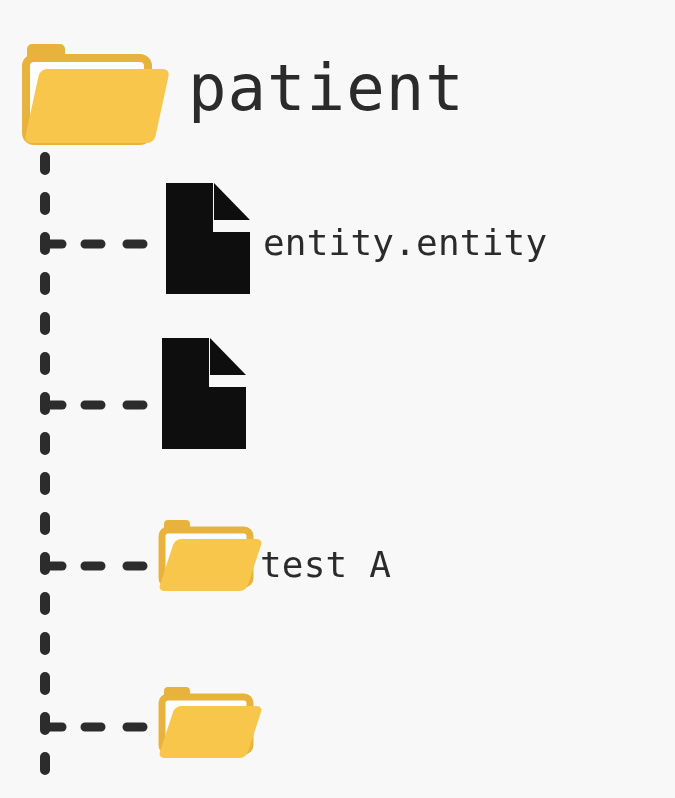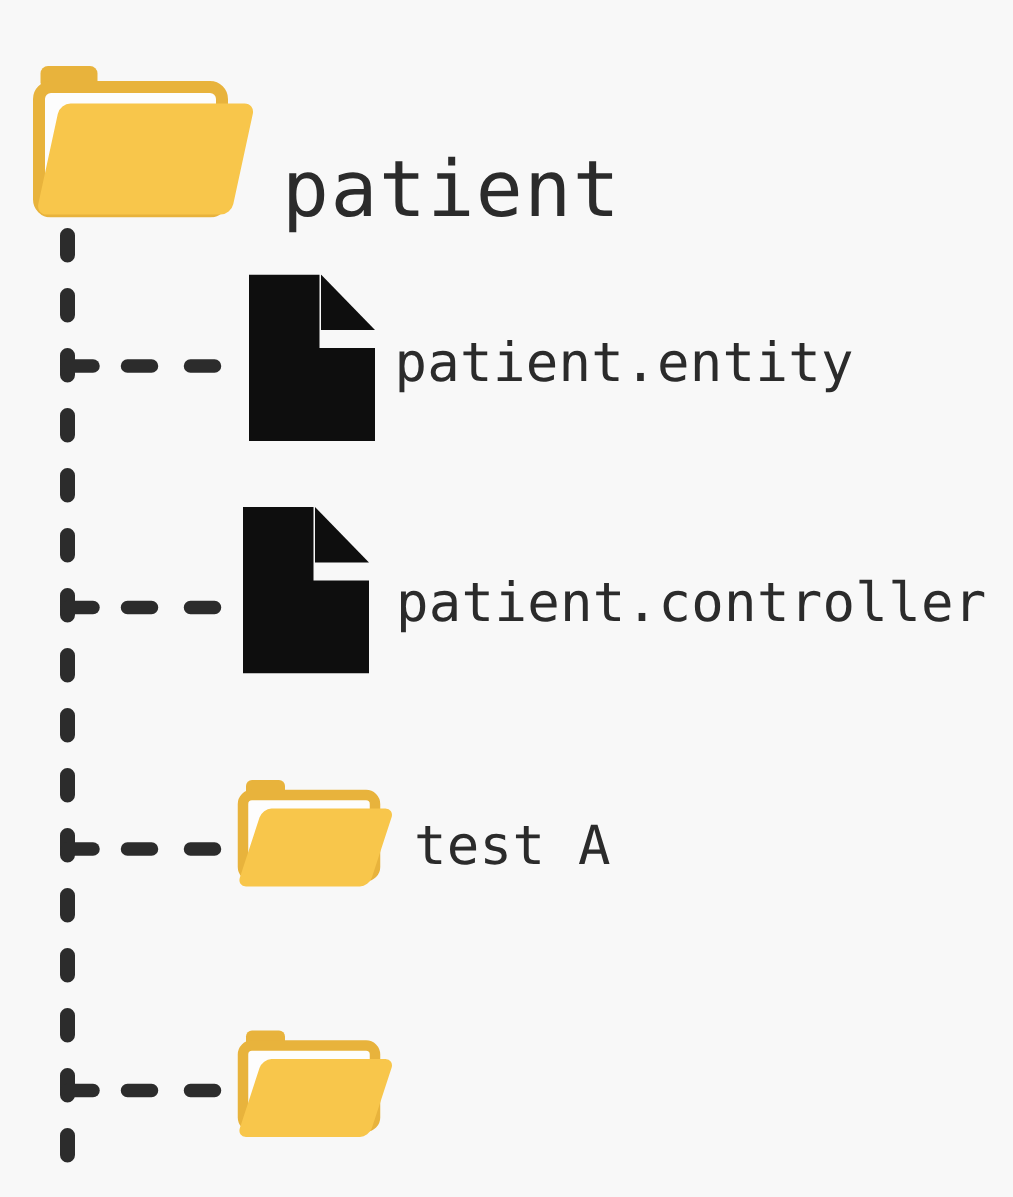--- a/index.html
+++ b/index.html
@@ -40,33 +40,32 @@
     stroke-linecap: round;
     stroke-dasharray: 16 26;
   }
   .label {
     color: #2b2b2b;
     white-space: pre;
   }
   .label.title {
     left: 188px;
     top: 62px;
-    font-size: 52px;
+    font-size: 64px;
     line-height: 52px;
     letter-spacing: 1px;
-    margin-top: 39px;
   }
   .label.row {
     font-size: 36px;
     line-height: 40px;
     letter-spacing: 0.2px;
   }
   #label-child-0 { left: 263px; top: 223px; }
   #label-child-1 { left: 264px; top: 383px; }
-  #label-child-2 { left: 276px; top: 545px; }
+  #label-child-2 { left: 260px; top: 545px; }
   #label-child-3 { left: 278px; top: 706px; }
   #root-folder   { left: 22px;  top: 40px;  }
   #file-icon-0   { left: 166px; top: 183px; }
   #file-icon-1   { left: 162px; top: 338px; }
   #folder-icon-2 { left: 158px; top: 519px; }
   #folder-icon-3 { left: 158px; top: 686px; }
 </style>
 </head>
 <body>
 
@@ -89,27 +88,26 @@
     <rect x="4" y="18" width="122" height="83" rx="8" fill="#fdfdfd" stroke="#e8b33c" stroke-width="8"></rect>
     <rect x="24.3" y="29" width="130" height="74" rx="7" fill="#f8c64b" transform="skewX(-12.2)"></rect>
   </svg>
 
   <div class="abs label title">patient</div>
 
   <svg id="file-icon-0" class="abs" width="84" height="111" viewBox="0 0 84 111" xmlns="http://www.w3.org/2000/svg">
     <path d="M0 0 H47 V49 H84 V111 H0 Z" fill="#0e0e0e"></path>
     <path d="M48 0 L84 37 H48 Z" fill="#0e0e0e"></path>
   </svg>
-  <div id="label-child-0" class="abs label row">patient.entity</div>
+  <div id="label-child-0" class="abs label row">entity.entity</div>
 
   <svg id="file-icon-1" class="abs" width="84" height="111" viewBox="0 0 84 111" xmlns="http://www.w3.org/2000/svg">
     <path d="M0 0 H47 V49 H84 V111 H0 Z" fill="#0e0e0e"></path>
     <path d="M48 0 L84 37 H48 Z" fill="#0e0e0e"></path>
   </svg>
-  <div id="label-child-1" class="abs label row">patient.controller</div>
 
   <svg id="folder-icon-2" class="abs" width="110" height="76" viewBox="0 0 110 76" xmlns="http://www.w3.org/2000/svg">
     <rect x="6" y="1" width="26" height="13" rx="4" fill="#e8b33c"></rect>
     <rect x="4" y="11" width="88" height="54" rx="6" fill="#fdfdfd" stroke="#e8b33c" stroke-width="7"></rect>
     <rect x="23.5" y="20" width="88" height="52" rx="6" fill="#f8c64b" transform="skewX(-18.1)"></rect>
   </svg>
   <div id="label-child-2" class="abs label row">test A</div>
 
   <svg id="folder-icon-3" class="abs" width="110" height="76" viewBox="0 0 110 76" xmlns="http://www.w3.org/2000/svg">
     <rect x="6" y="1" width="26" height="13" rx="4" fill="#e8b33c"></rect>

